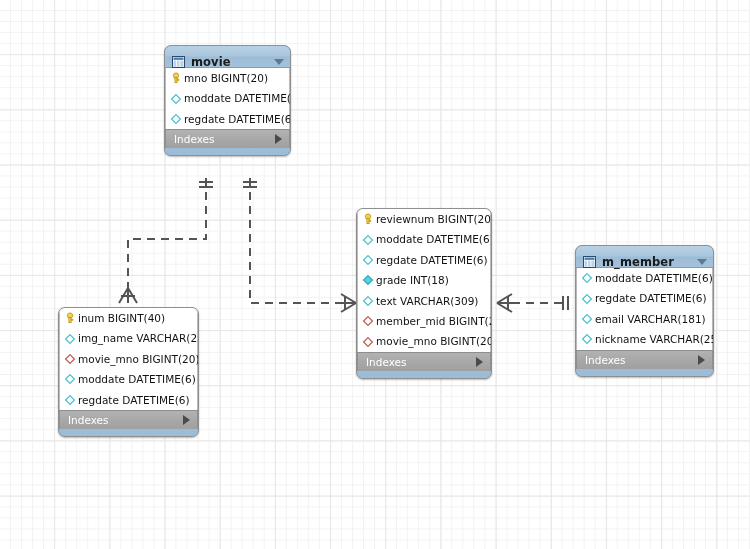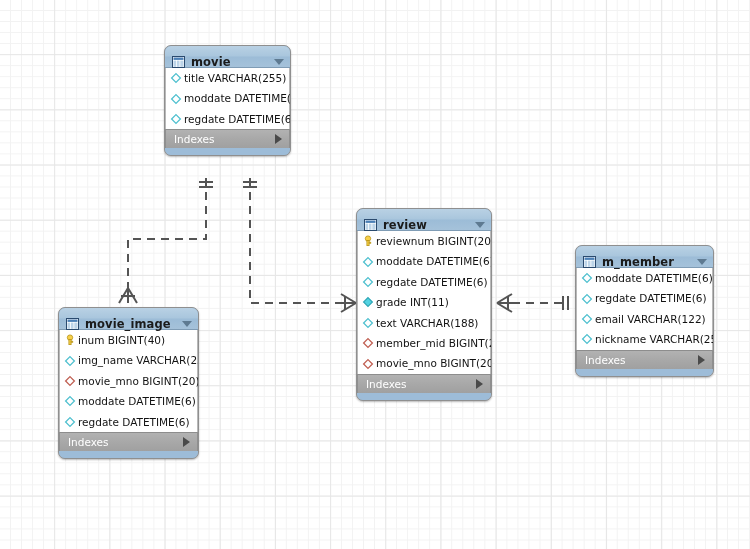--- a/index.html
+++ b/index.html
@@ -206,23 +206,25 @@
             <rect x="1.5" y="4.6" width="2.6" height="6.2" fill="#bcd4e8"></rect>
             <rect x="4.9" y="4.6" width="2.6" height="6.2" fill="#bcd4e8"></rect>
             <rect x="8.3" y="4.6" width="3.2" height="6.2" fill="#bcd4e8"></rect>
           </svg>
           <span class="tbl-title">movie</span>
           <span class="tbl-chevron"></span>
         </div>
         <div class="tbl-fields">
           <div class="field-row">
             <svg class="field-icon" viewBox="0 0 12 12">
-              <path d="M6,1.6 L10.4,6 L6,10.4 L1.6,6 Z" fill="#ffffff" stroke="#4fc0cf" stroke-width="1.3"></path>
-            </svg>
-            <span class="field-label">title VARCHAR(255)</span>
+              <circle cx="6" cy="3.6" r="2.7" fill="#f7d04a" stroke="#b79316" stroke-width="0.8"></circle>
+              <rect x="4.9" y="5.4" width="2.2" height="5.2" fill="#f7d04a" stroke="#b79316" stroke-width="0.8"></rect>
+              <rect x="7.1" y="7.2" width="1.7" height="1.1" fill="#f7d04a" stroke="#b79316" stroke-width="0.7"></rect>
+            </svg>
+            <span class="field-label">mno BIGINT(20)</span>
           </div>
           <div class="field-row">
             <svg class="field-icon" viewBox="0 0 12 12">
               <path d="M6,1.6 L10.4,6 L6,10.4 L1.6,6 Z" fill="#ffffff" stroke="#4fc0cf" stroke-width="1.3"></path>
             </svg>
             <span class="field-label">moddate DATETIME(6)</span>
           </div>
           <div class="field-row">
             <svg class="field-icon" viewBox="0 0 12 12">
               <path d="M6,1.6 L10.4,6 L6,10.4 L1.6,6 Z" fill="#ffffff" stroke="#4fc0cf" stroke-width="1.3"></path>
@@ -230,31 +232,20 @@
             <span class="field-label">regdate DATETIME(6)</span>
           </div>
         </div>
         <div class="tbl-indexes">
           <span class="idx-label">Indexes</span>
           <span class="idx-arrow"></span>
         </div>
         <div class="tbl-footer"></div>
       </div>
       <div class="table-box" style="left: 58px; top: 307px; width: 141px;">
-        <div class="tbl-header">
-          <svg class="tbl-icon" viewBox="0 0 13 12">
-            <rect x="0.5" y="0.5" width="12" height="11" fill="#ffffff" stroke="#2a4a6e" stroke-width="1"></rect>
-            <rect x="1.5" y="1.5" width="10" height="2.4" fill="#4a7fb5"></rect>
-            <rect x="1.5" y="4.6" width="2.6" height="6.2" fill="#bcd4e8"></rect>
-            <rect x="4.9" y="4.6" width="2.6" height="6.2" fill="#bcd4e8"></rect>
-            <rect x="8.3" y="4.6" width="3.2" height="6.2" fill="#bcd4e8"></rect>
-          </svg>
-          <span class="tbl-title">movie_image</span>
-          <span class="tbl-chevron"></span>
-        </div>
         <div class="tbl-fields">
           <div class="field-row">
             <svg class="field-icon" viewBox="0 0 12 12">
               <circle cx="6" cy="3.6" r="2.7" fill="#f7d04a" stroke="#b79316" stroke-width="0.8"></circle>
               <rect x="4.9" y="5.4" width="2.2" height="5.2" fill="#f7d04a" stroke="#b79316" stroke-width="0.8"></rect>
               <rect x="7.1" y="7.2" width="1.7" height="1.1" fill="#f7d04a" stroke="#b79316" stroke-width="0.7"></rect>
             </svg>
             <span class="field-label">inum BIGINT(40)</span>
           </div>
           <div class="field-row">
@@ -282,31 +273,20 @@
             <span class="field-label">regdate DATETIME(6)</span>
           </div>
         </div>
         <div class="tbl-indexes">
           <span class="idx-label">Indexes</span>
           <span class="idx-arrow"></span>
         </div>
         <div class="tbl-footer"></div>
       </div>
       <div class="table-box" style="left: 356px; top: 208px; width: 136px;">
-        <div class="tbl-header">
-          <svg class="tbl-icon" viewBox="0 0 13 12">
-            <rect x="0.5" y="0.5" width="12" height="11" fill="#ffffff" stroke="#2a4a6e" stroke-width="1"></rect>
-            <rect x="1.5" y="1.5" width="10" height="2.4" fill="#4a7fb5"></rect>
-            <rect x="1.5" y="4.6" width="2.6" height="6.2" fill="#bcd4e8"></rect>
-            <rect x="4.9" y="4.6" width="2.6" height="6.2" fill="#bcd4e8"></rect>
-            <rect x="8.3" y="4.6" width="3.2" height="6.2" fill="#bcd4e8"></rect>
-          </svg>
-          <span class="tbl-title">review</span>
-          <span class="tbl-chevron"></span>
-        </div>
         <div class="tbl-fields">
           <div class="field-row">
             <svg class="field-icon" viewBox="0 0 12 12">
               <circle cx="6" cy="3.6" r="2.7" fill="#f7d04a" stroke="#b79316" stroke-width="0.8"></circle>
               <rect x="4.9" y="5.4" width="2.2" height="5.2" fill="#f7d04a" stroke="#b79316" stroke-width="0.8"></rect>
               <rect x="7.1" y="7.2" width="1.7" height="1.1" fill="#f7d04a" stroke="#b79316" stroke-width="0.7"></rect>
             </svg>
             <span class="field-label">reviewnum BIGINT(20)</span>
           </div>
           <div class="field-row">
@@ -318,27 +298,27 @@
           <div class="field-row">
             <svg class="field-icon" viewBox="0 0 12 12">
               <path d="M6,1.6 L10.4,6 L6,10.4 L1.6,6 Z" fill="#ffffff" stroke="#4fc0cf" stroke-width="1.3"></path>
             </svg>
             <span class="field-label">regdate DATETIME(6)</span>
           </div>
           <div class="field-row">
             <svg class="field-icon" viewBox="0 0 12 12">
               <path d="M6,1.6 L10.4,6 L6,10.4 L1.6,6 Z" fill="#54d3e2" stroke="#2da6b6" stroke-width="1.2"></path>
             </svg>
-            <span class="field-label">grade INT(11)</span>
-          </div>
-          <div class="field-row">
-            <svg class="field-icon" viewBox="0 0 12 12">
-              <path d="M6,1.6 L10.4,6 L6,10.4 L1.6,6 Z" fill="#ffffff" stroke="#4fc0cf" stroke-width="1.3"></path>
-            </svg>
-            <span class="field-label">text VARCHAR(188)</span>
+            <span class="field-label">grade INT(18)</span>
+          </div>
+          <div class="field-row">
+            <svg class="field-icon" viewBox="0 0 12 12">
+              <path d="M6,1.6 L10.4,6 L6,10.4 L1.6,6 Z" fill="#ffffff" stroke="#4fc0cf" stroke-width="1.3"></path>
+            </svg>
+            <span class="field-label">text VARCHAR(309)</span>
           </div>
           <div class="field-row">
             <svg class="field-icon" viewBox="0 0 12 12">
               <path d="M6,1.6 L10.4,6 L6,10.4 L1.6,6 Z" fill="#ffffff" stroke="#c05f52" stroke-width="1.3"></path>
             </svg>
             <span class="field-label">member_mid BIGINT(20)</span>
           </div>
           <div class="field-row">
             <svg class="field-icon" viewBox="0 0 12 12">
               <path d="M6,1.6 L10.4,6 L6,10.4 L1.6,6 Z" fill="#ffffff" stroke="#c05f52" stroke-width="1.3"></path>
@@ -374,21 +354,21 @@
           <div class="field-row">
             <svg class="field-icon" viewBox="0 0 12 12">
               <path d="M6,1.6 L10.4,6 L6,10.4 L1.6,6 Z" fill="#ffffff" stroke="#4fc0cf" stroke-width="1.3"></path>
             </svg>
             <span class="field-label">regdate DATETIME(6)</span>
           </div>
           <div class="field-row">
             <svg class="field-icon" viewBox="0 0 12 12">
               <path d="M6,1.6 L10.4,6 L6,10.4 L1.6,6 Z" fill="#ffffff" stroke="#4fc0cf" stroke-width="1.3"></path>
             </svg>
-            <span class="field-label">email VARCHAR(122)</span>
+            <span class="field-label">email VARCHAR(181)</span>
           </div>
           <div class="field-row">
             <svg class="field-icon" viewBox="0 0 12 12">
               <path d="M6,1.6 L10.4,6 L6,10.4 L1.6,6 Z" fill="#ffffff" stroke="#4fc0cf" stroke-width="1.3"></path>
             </svg>
             <span class="field-label">nickname VARCHAR(255)</span>
           </div>
         </div>
         <div class="tbl-indexes">
           <span class="idx-label">Indexes</span>

